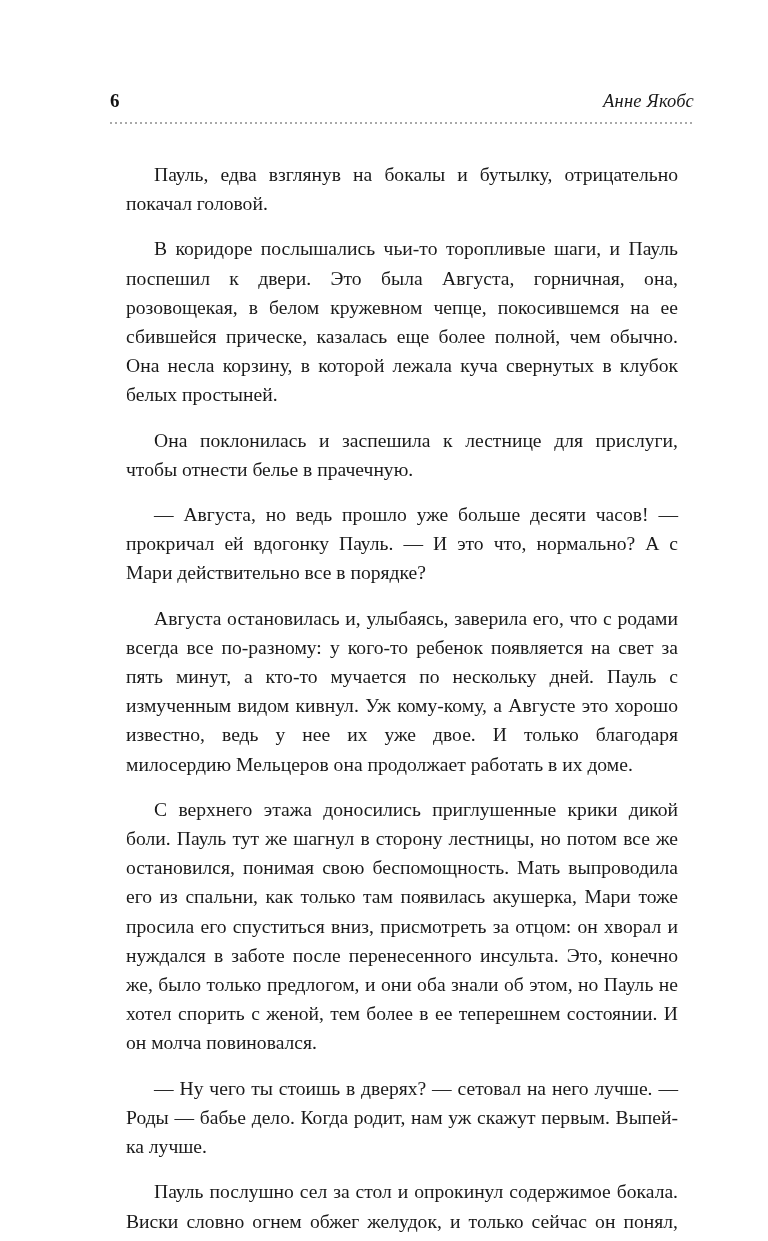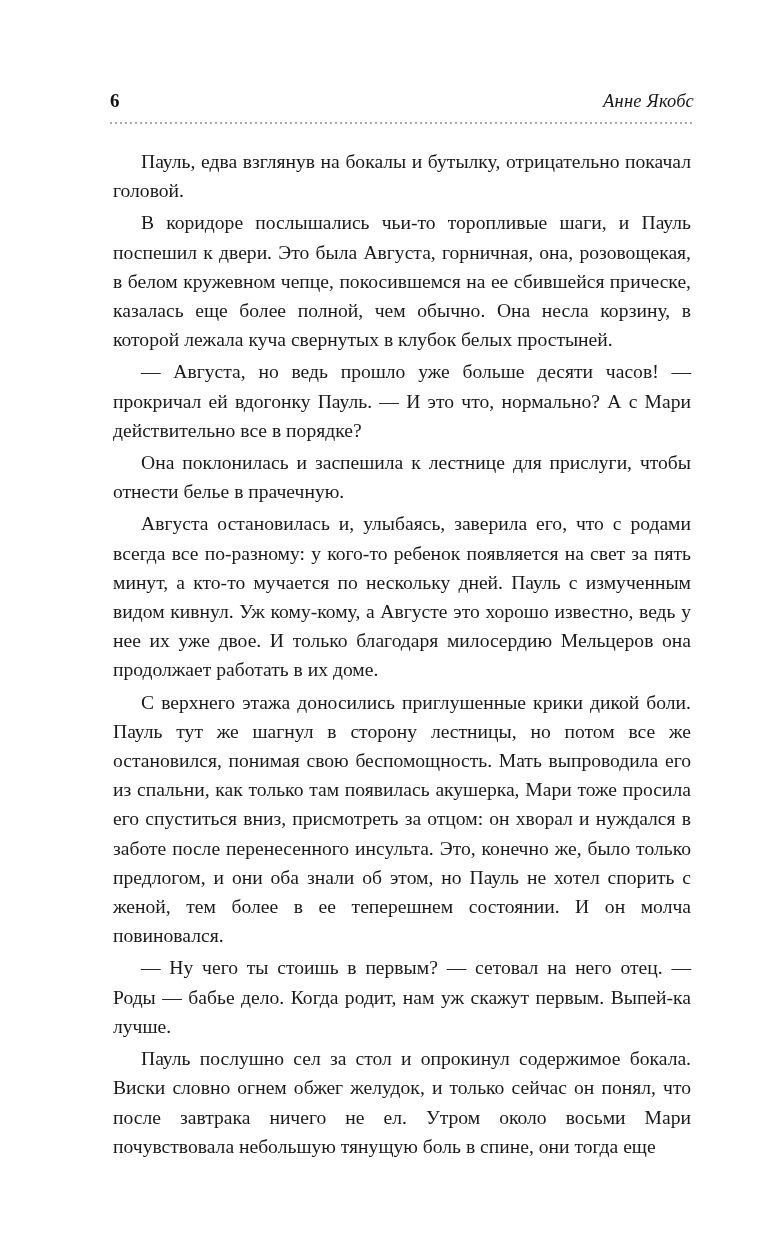--- a/index.html
+++ b/index.html
@@ -69,21 +69,21 @@
   }
 
   
   .textblock {
     position: absolute;
     left: 110px;
     top: 144px;
     width: 584px;
   }
   .textblock p {
-    margin: 3px;
+    margin: 16px;
     text-indent: 28px;
     text-align: justify;
     text-justify: inter-word;
     font-size: 19.6px;
     line-height: 29.2px;
     hyphens: manual;
     word-spacing: 0;
   }
   
   .textblock p:last-child {
@@ -98,21 +98,21 @@
   <div class="running-head">
     <span class="folio">6</span>
     <span class="head-author">Анне Якобс</span>
   </div>
 
   <div class="head-rule"></div>
 
   <div class="textblock">
     <p>Пауль, едва взглянув на бокалы и бутылку, отрицательно покачал головой.</p>
     <p>В коридоре послышались чьи-то торопливые шаги, и Пауль поспешил к двери. Это была Августа, горничная, она, розовощекая, в белом кружевном чепце, покосившемся на ее сбившейся прическе, казалась еще более полной, чем обычно. Она несла корзину, в которой лежала куча свернутых в клубок белых простыней.</p>
+    <p>Она поклонилась и заспешила к лестнице для прислуги, чтобы отнести белье в прачечную.</p>
     <p>— Августа, но ведь прошло уже больше десяти часов! — прокричал ей вдогонку Пауль. — И это что, нормально? А с Мари действительно все в порядке?</p>
-    <p>Она поклонилась и заспешила к лестнице для прислуги, чтобы отнести белье в прачечную.</p>
     <p>Августа остановилась и, улыбаясь, заверила его, что с родами всегда все по-разному: у кого-то ребенок появляется на свет за пять минут, а кто-то мучается по нескольку дней. Пауль с измученным видом кивнул. Уж кому-кому, а Августе это хорошо известно, ведь у нее их уже двое. И только благодаря милосердию Мельцеров она продолжает работать в их доме.</p>
     <p>С верхнего этажа доносились приглушенные крики дикой боли. Пауль тут же шагнул в сторону лестницы, но потом все же остановился, понимая свою беспомощность. Мать выпроводила его из спальни, как только там появилась акушерка, Мари тоже просила его спуститься вниз, присмотреть за отцом: он хворал и нуждался в заботе после перенесенного инсульта. Это, конечно же, было только предлогом, и они оба знали об этом, но Пауль не хотел спорить с женой, тем более в ее теперешнем состоянии. И он молча повиновался.</p>
-    <p>— Ну чего ты стоишь в первым? — сетовал на него отец. — Роды — бабье дело. Когда родит, нам уж скажут первым. Выпей-ка лучше.</p>
+    <p>— Ну чего ты стоишь в дверях? — сетовал на него лучше. — Роды — бабье дело. Когда родит, нам уж скажут первым. Выпей-ка лучше.</p>
     <p>Пауль послушно сел за стол и опрокинул содержимое бокала. Виски словно огнем обжег желудок, и только сейчас он понял, что после завтрака ничего не ел. Утром около восьми Мари почувствовала небольшую тянущую боль в спине, они тогда еще</p>
   </div>
 
 </div>
 
 </body></html>

